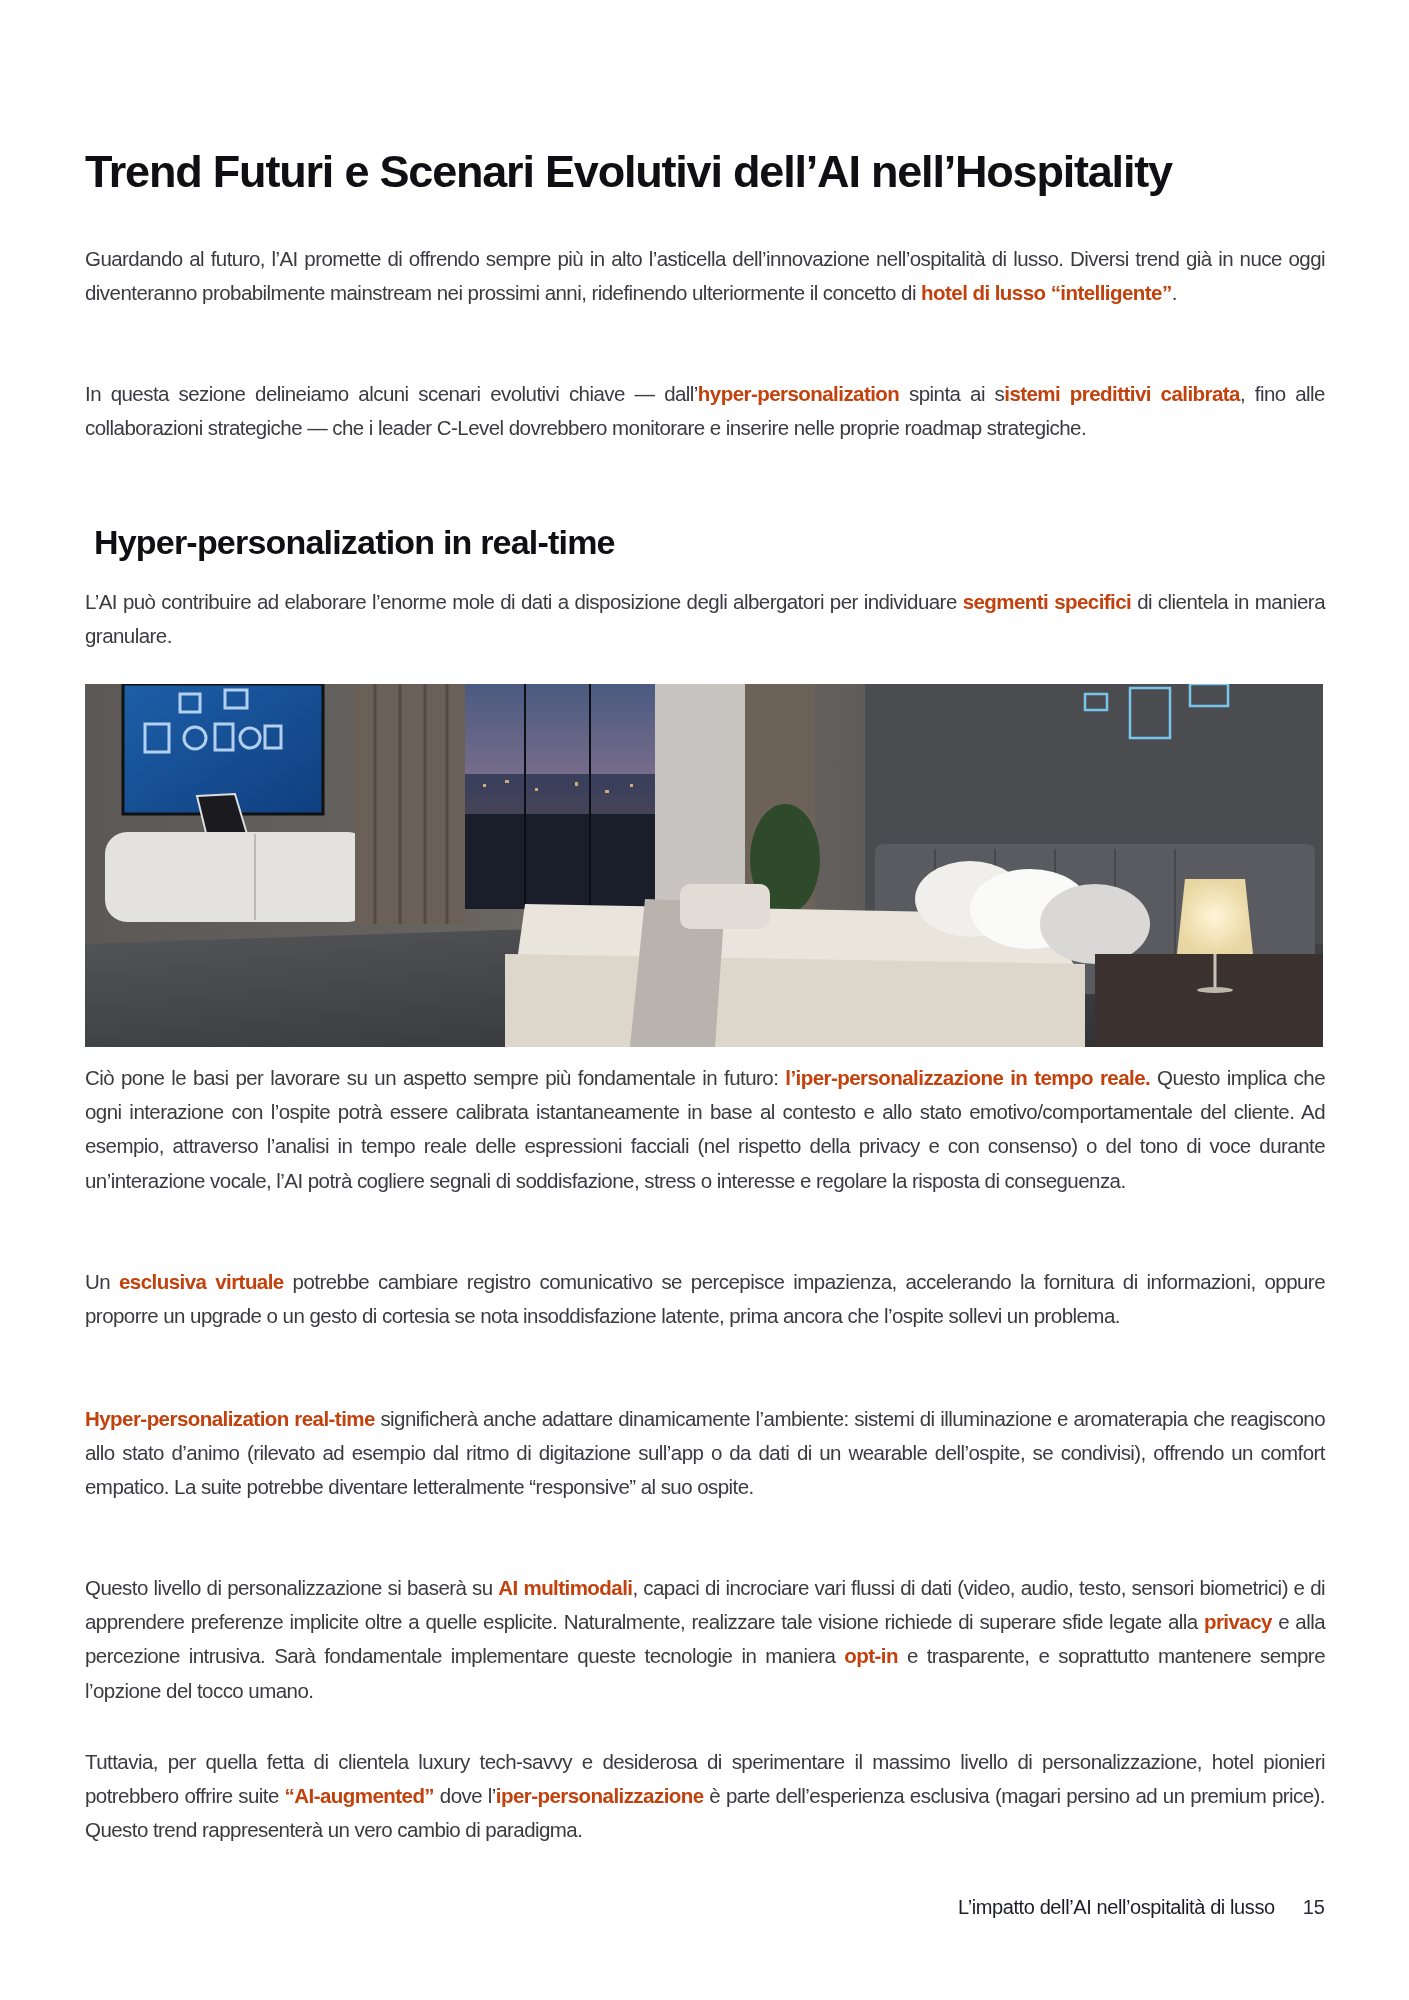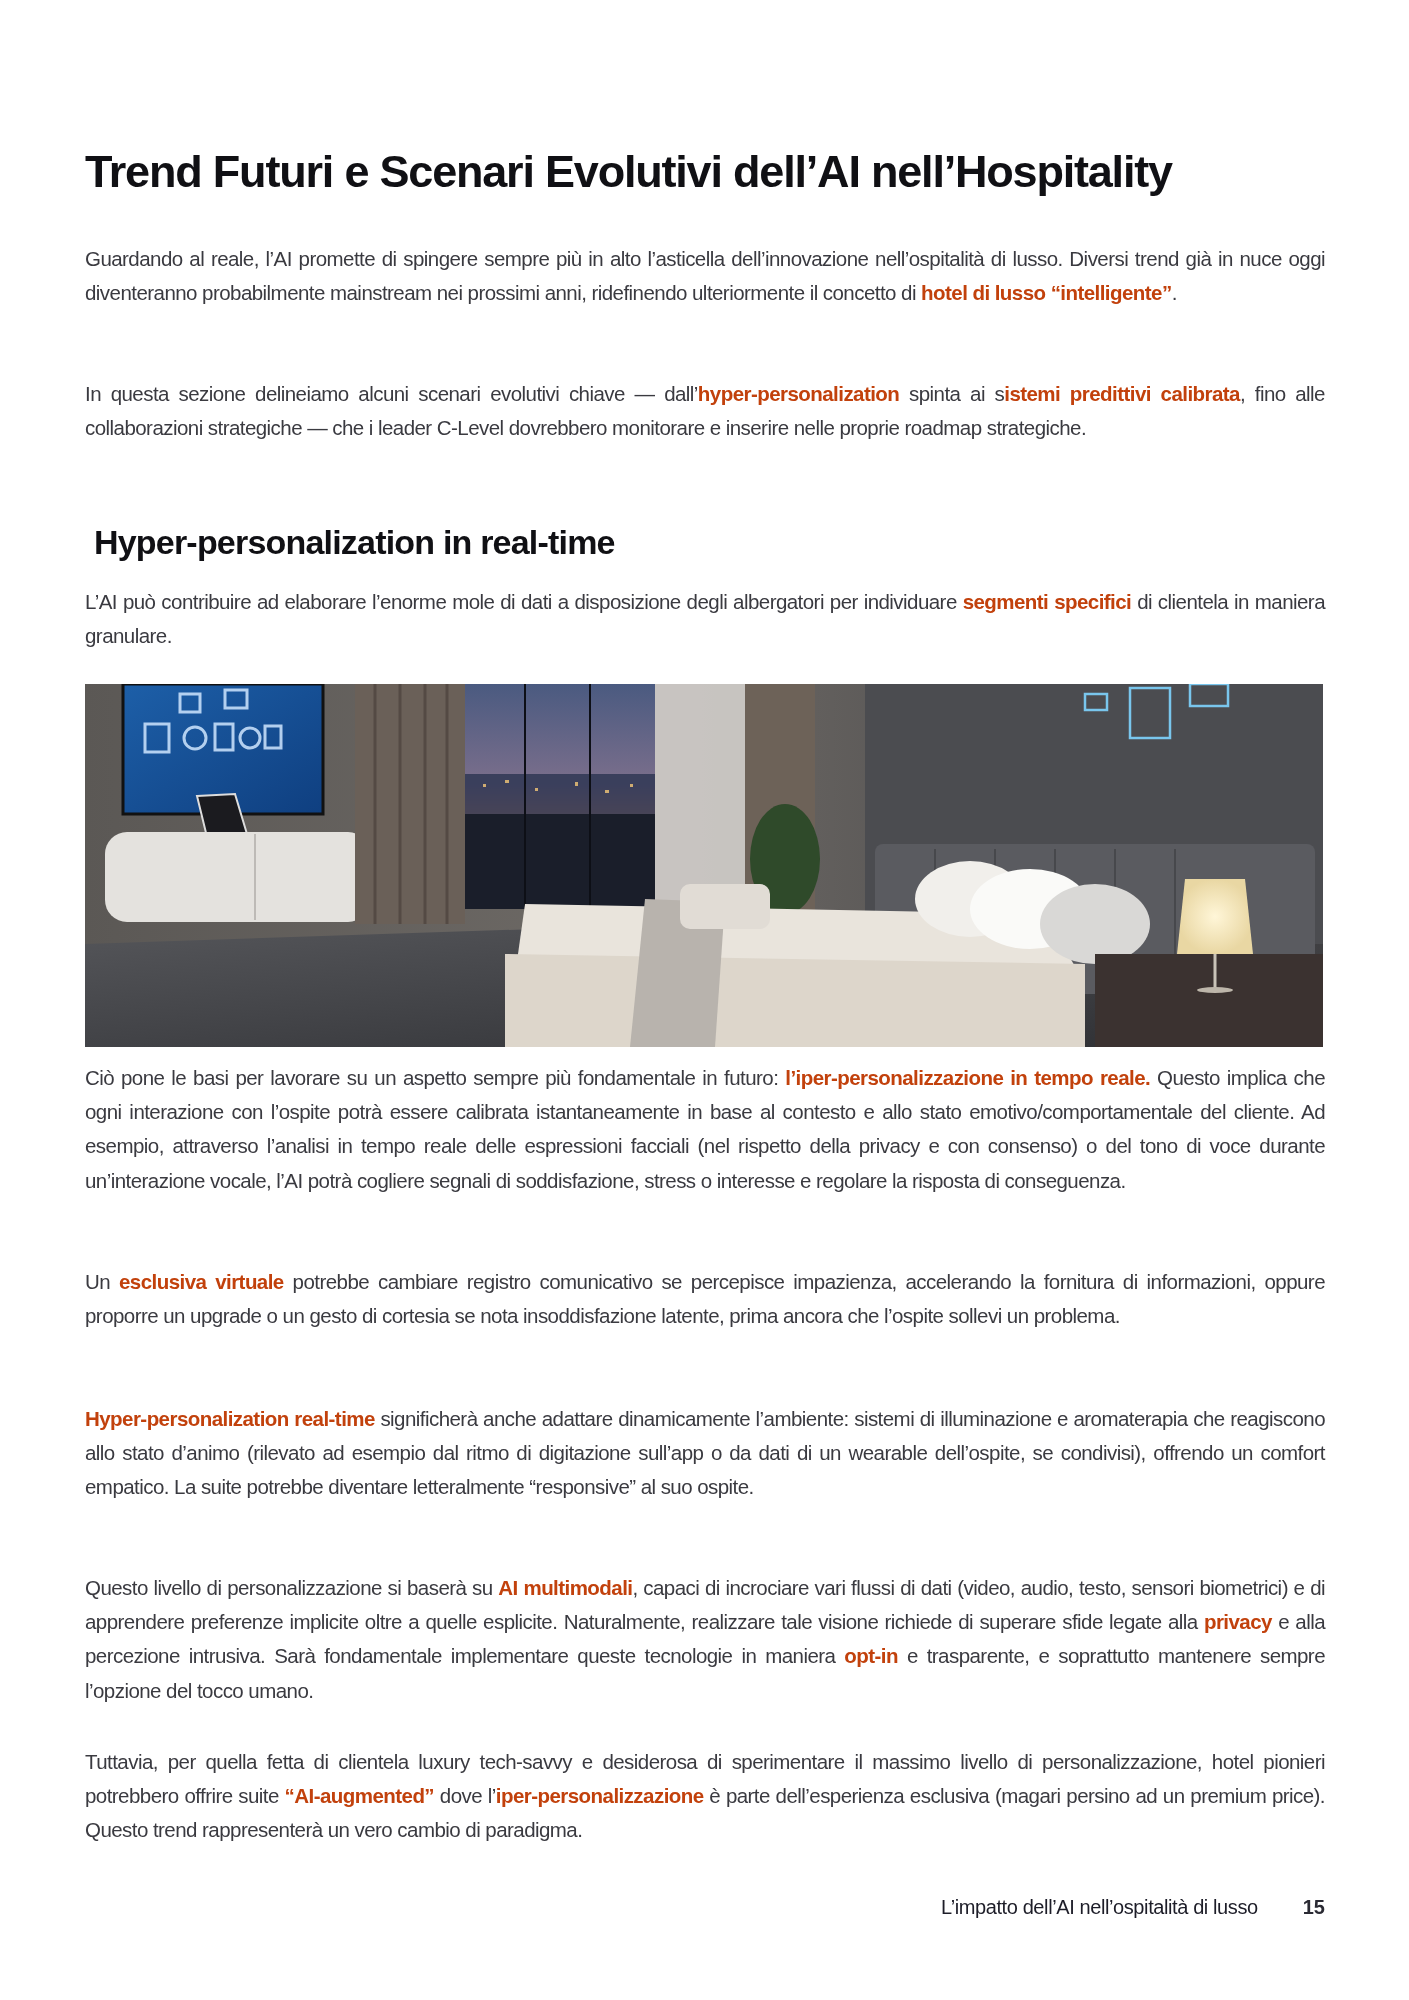--- a/index.html
+++ b/index.html
@@ -9,30 +9,30 @@
   h1 { position: absolute; top: 146px; left: 0; margin: 0; font-size: 45px; font-weight: bold;
        color: #101014; letter-spacing: -1.2px; white-space: nowrap; text-align: center; }
   h2 { position: absolute; left: 9px; margin: 0; font-size: 34px; font-weight: bold;
        color: #101014; letter-spacing: -0.8px; white-space: nowrap; }
   p { position: absolute; left: 0; width: 1240px; margin: 0; font-size: 20.5px; line-height: 34.2px;
       text-align: justify; letter-spacing: -0.55px; color: #3a3a40; }
   p b { color: #c2410c; font-weight: bold; }
   .hero { position: absolute; left: 0; top: 684px; width: 1238px; height: 363px; overflow: hidden; }
   .footer { position: absolute; top: 1896px; right: 0; font-size: 20px; white-space: nowrap; }
   .footer-title { font-weight: normal; color: #1d1d28; letter-spacing: -0.4px; }
-  .footer-num { color: #2a2a33; margin-left: 45px; font-weight: bold; }
+  .footer-num { color: #2a2a33; margin-left: 28px; }
 </style>
 </head>
 <body>
 
 <div class="page">
   <h1>Trend Futuri e Scenari Evolutivi dell’AI nell’Hospitality</h1>
 
   <p style="top:242px">
-    <span>Guardando al reale, l’AI promette di spingere sempre più in alto l’asticella dell’innovazione nell’ospitalità di lusso. Diversi trend già in nuce oggi diventeranno probabilmente mainstream nei prossimi anni, ridefinendo ulteriormente il concetto di </span><b>hotel di lusso “intelligente”</b><span>.</span>
+    <span>Guardando al futuro, l’AI promette di offrendo sempre più in alto l’asticella dell’innovazione nell’ospitalità di lusso. Diversi trend già in nuce oggi diventeranno probabilmente mainstream nei prossimi anni, ridefinendo ulteriormente il concetto di </span><b>hotel di lusso “intelligente”</b><span>.</span>
   </p>
 
   <p style="top:377px">
     <span>In questa sezione delineiamo alcuni scenari evolutivi chiave — dall’</span><b>hyper-personalization</b><span> spinta ai s</span><b>istemi predittivi calibrata</b><span>, fino alle collaborazioni strategiche — che i leader C-Level dovrebbero monitorare e inserire nelle proprie roadmap strategiche.</span>
   </p>
 
   <h2 style="top:523px">Hyper-personalization in real-time</h2>
 
   <p style="top:585px">
     <span>L’AI può contribuire ad elaborare l’enorme mole di dati a disposizione degli albergatori per individuare </span><b>segmenti specifici</b><span> di clientela in maniera granulare.</span>

